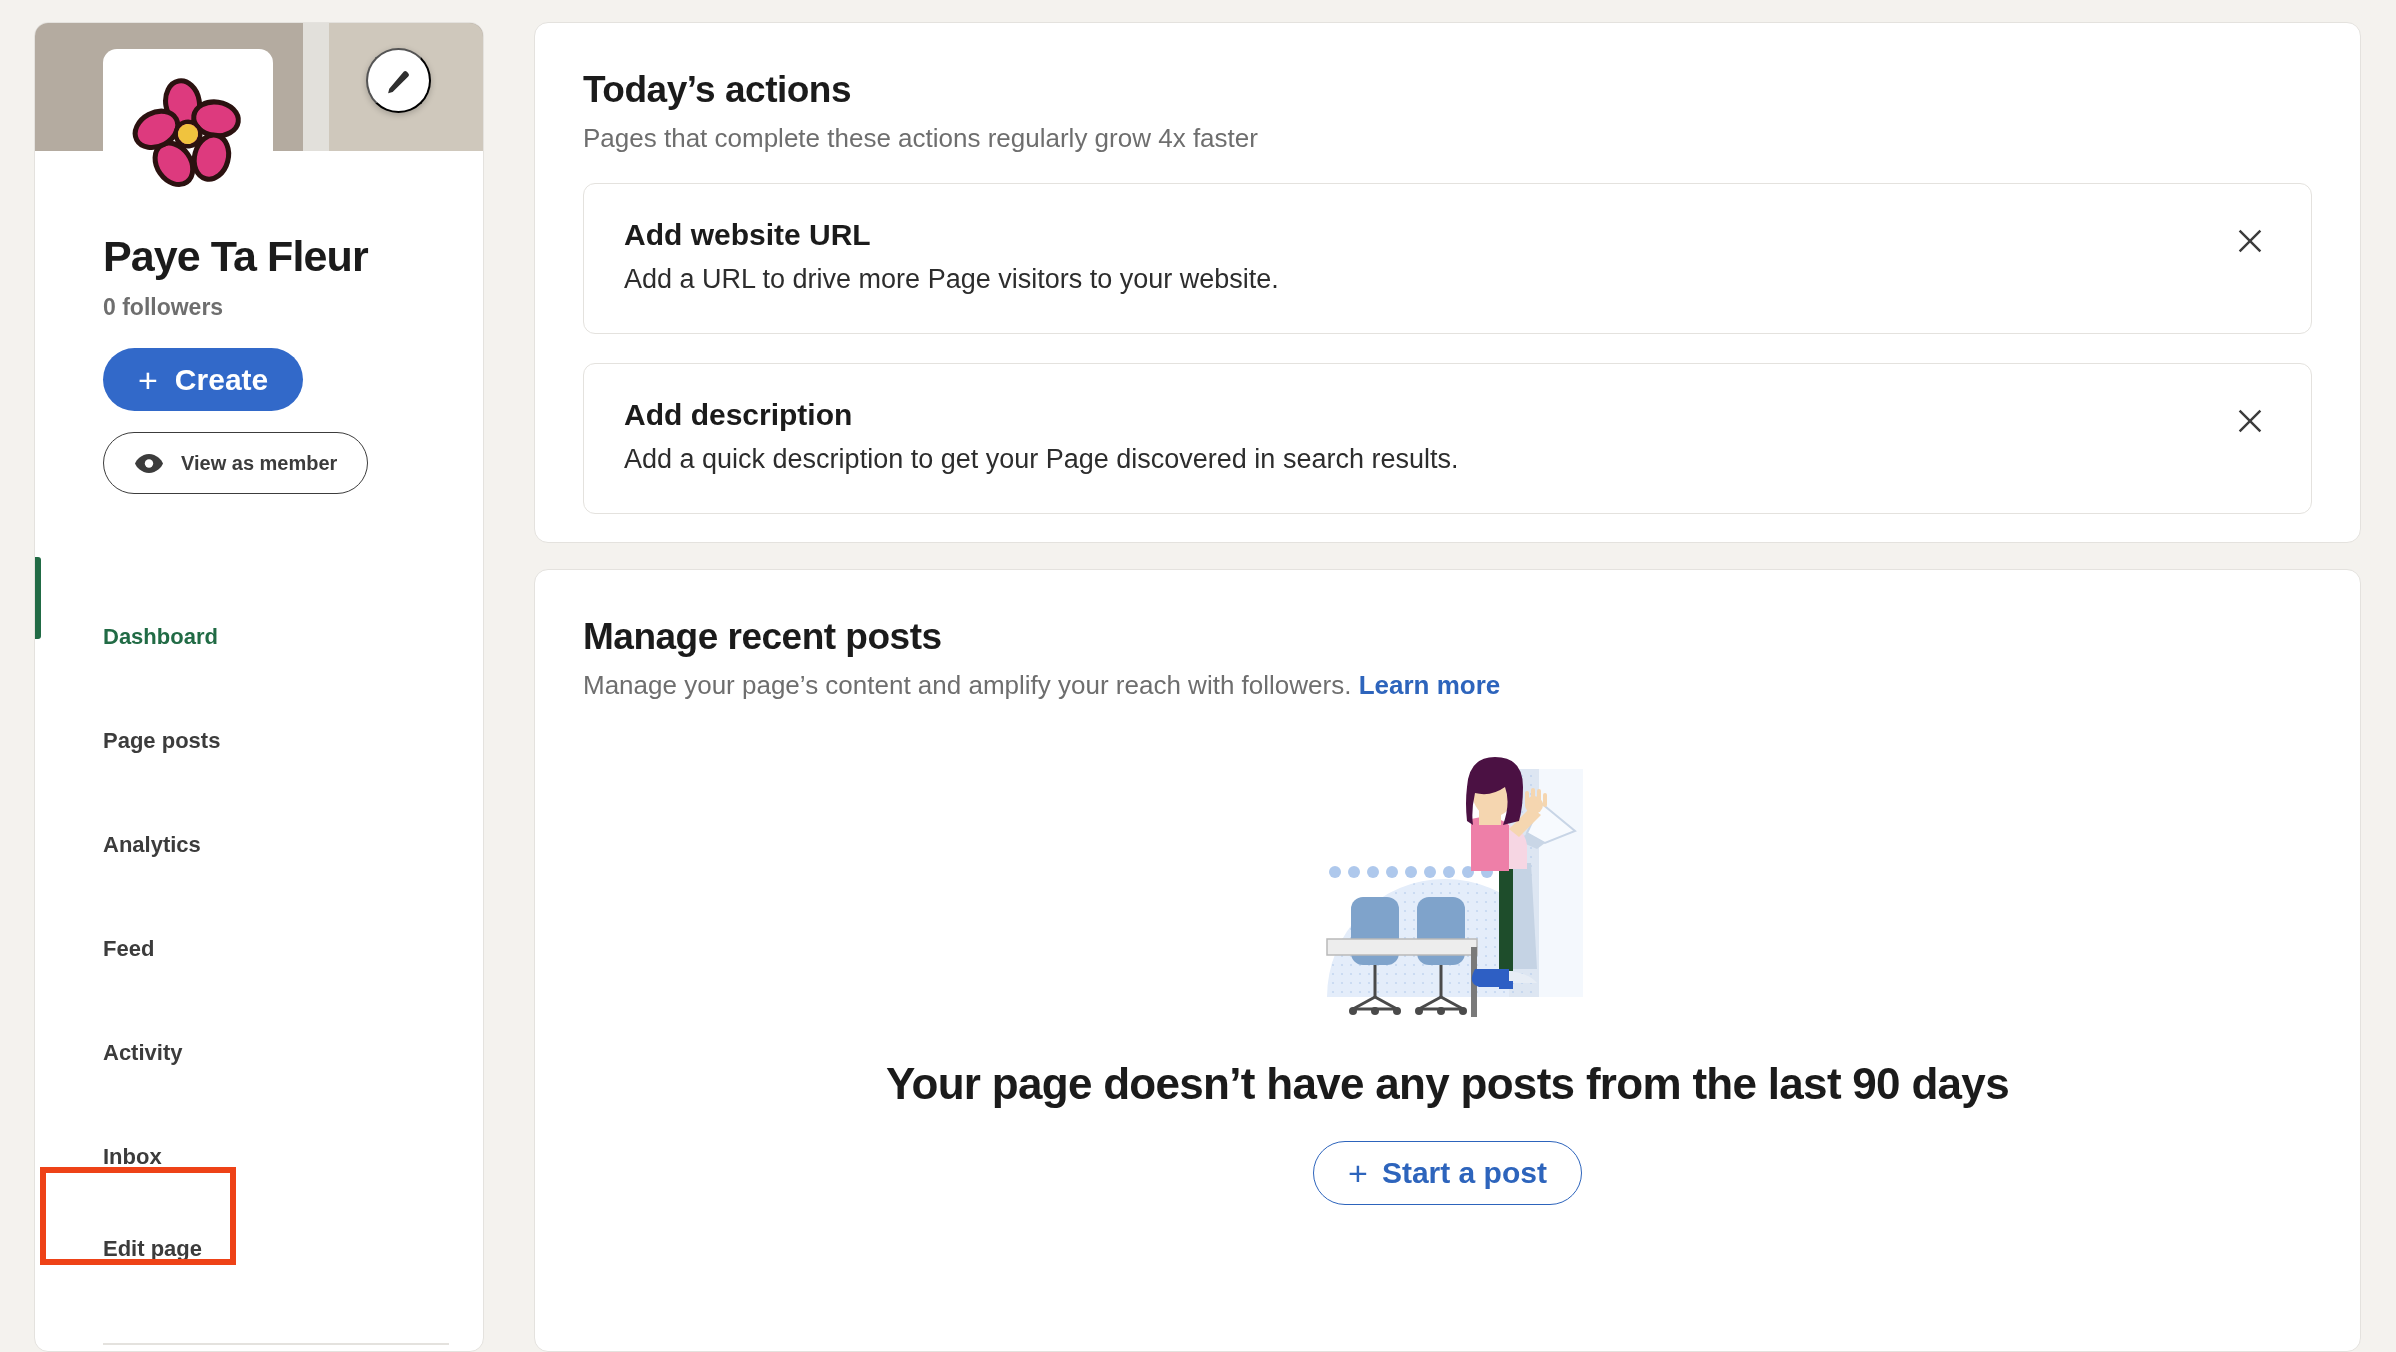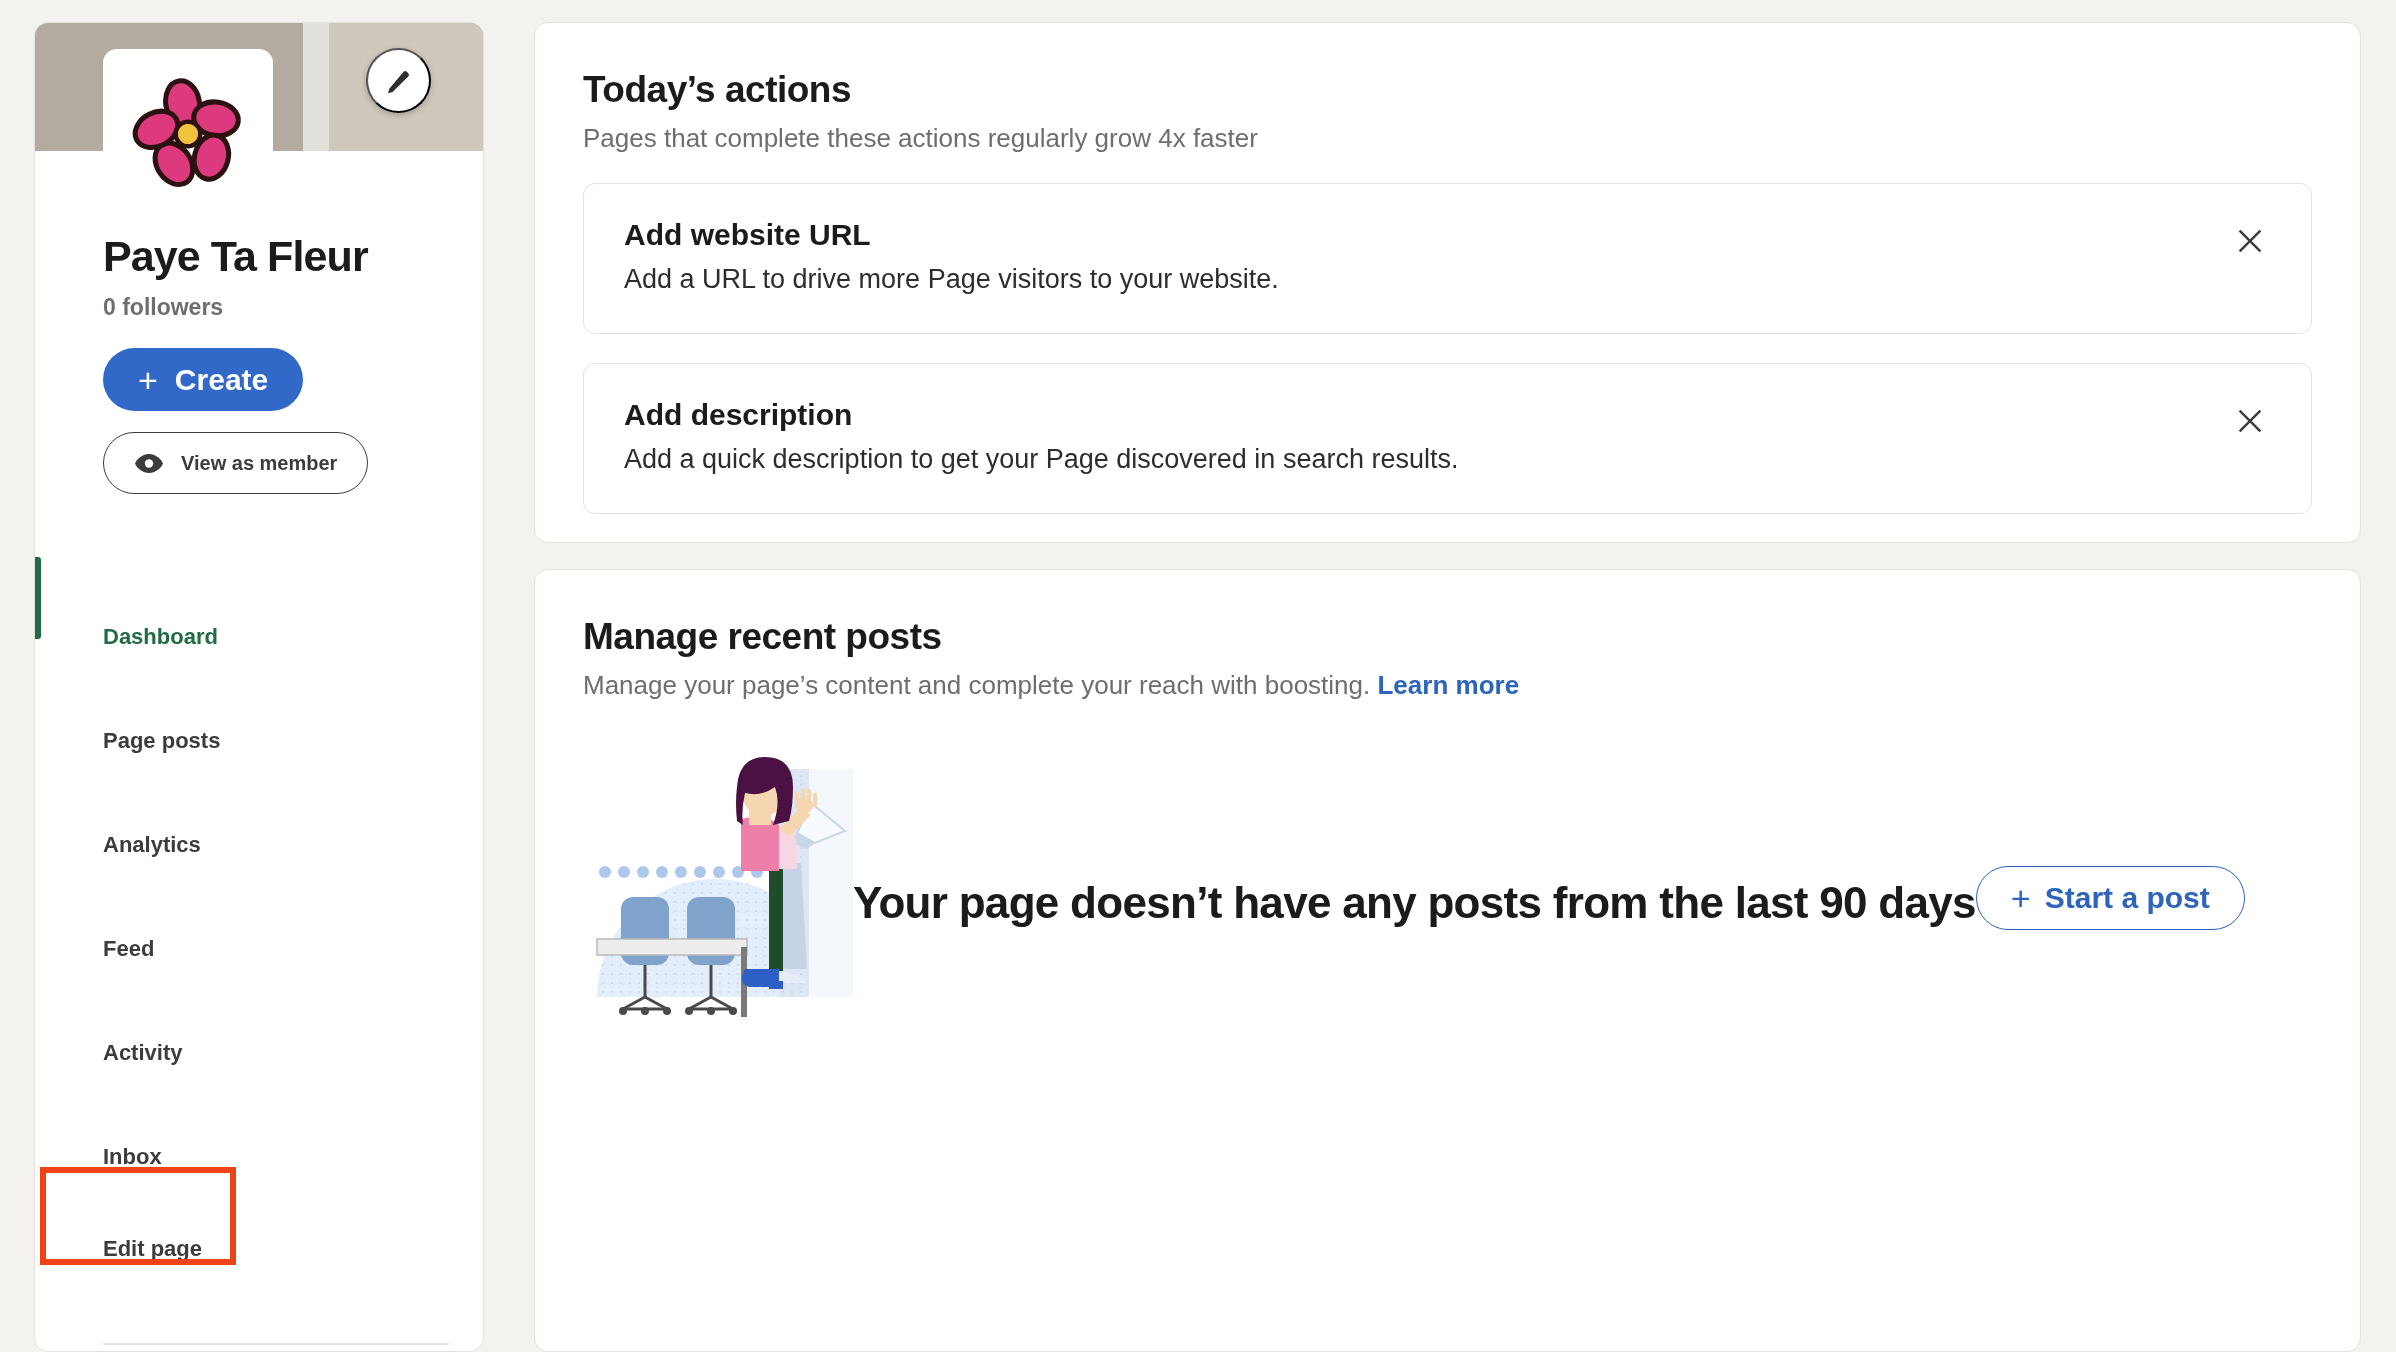--- a/index.html
+++ b/index.html
@@ -234,21 +234,21 @@
   }
   .link-more {
     color: #2D64BC;
     font-weight: 700;
     text-decoration: none;
     cursor: pointer;
   }
 
   .empty {
     display: flex;
-    flex-direction: row;
+    flex-direction: column;
     align-items: center;
     padding-top: 46px;
   }
   .empty-illu { width: 270px; height: 270px; display: block; }
   .empty-title {
     margin-top: 42px;
     font-size: 44px;
     font-weight: 700;
     color: #1B1B1B;
     letter-spacing: -0.7px;
@@ -377,21 +377,21 @@
           <svg width="30" height="30" viewBox="0 0 24 24">
             <path d="M4.4 3 3 4.4 10.6 12 3 19.6 4.4 21 12 13.4 19.6 21 21 19.6 13.4 12 21 4.4 19.6 3 12 10.6z" fill="#3C3C3C"></path>
           </svg>
         </button>
       </div>
     </section>
 
     <section class="card card-posts">
       <h2 class="sec-title">Manage recent posts</h2>
       <p class="sec-sub">
-        <span>Manage your page’s content and complete your reach with boosting.</span>
+        <span>Manage your page’s content and amplify your reach with followers.</span>
         <a class="link-more">Learn more</a>
       </p>
 
       <div class="empty">
         <svg class="empty-illu" viewBox="0 0 270 270">
           <defs>
             <pattern id="dots" width="9" height="9" patternUnits="userSpaceOnUse">
               <circle cx="2" cy="2" r="1.1" fill="#A9C3E8" opacity="0.55"></circle>
             </pattern>
           </defs>

